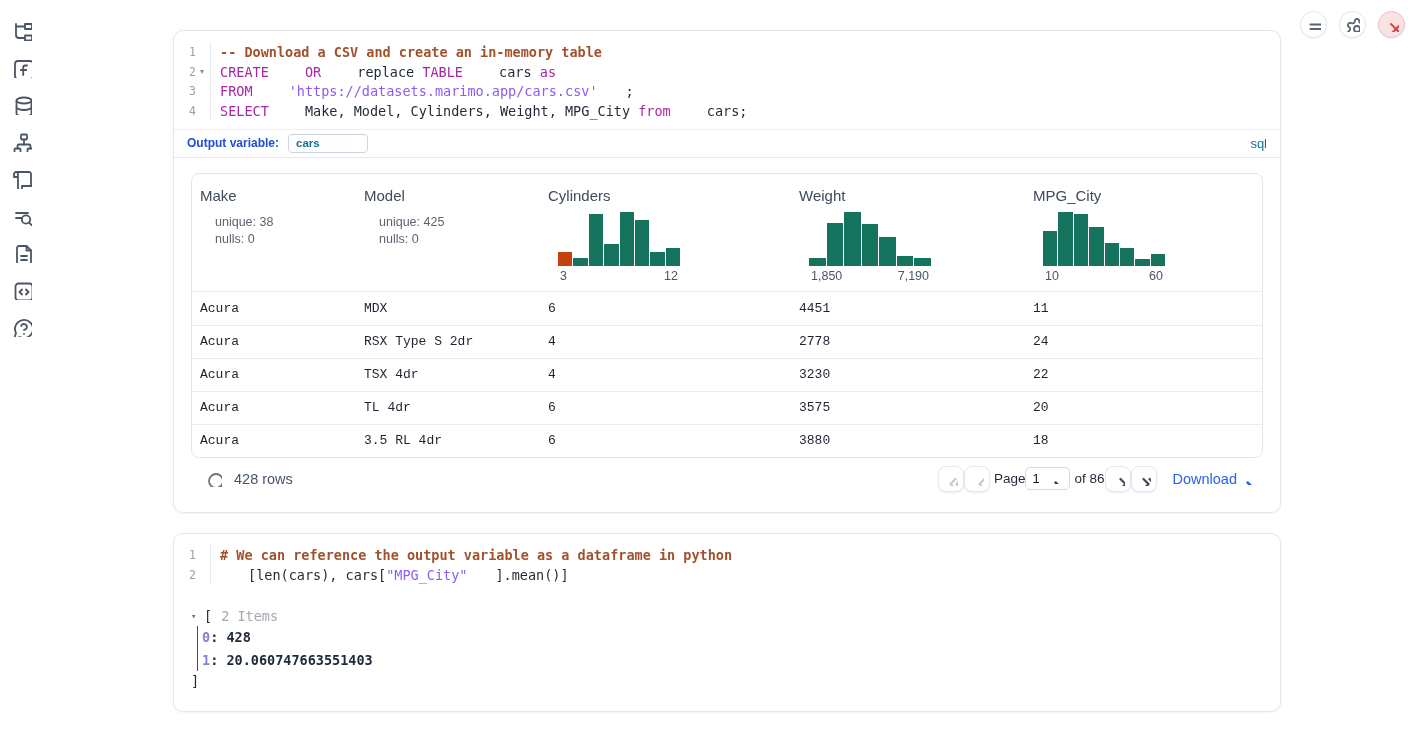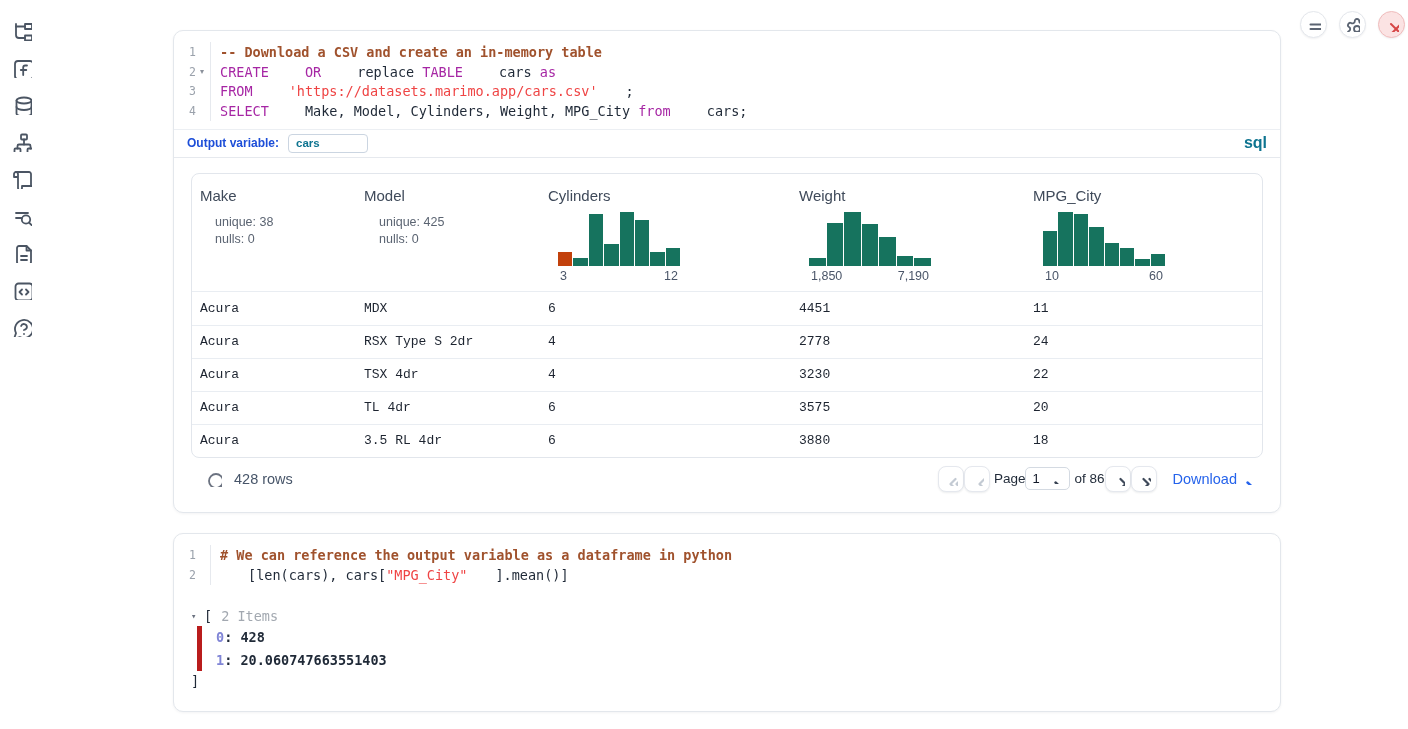--- a/index.html
+++ b/index.html
@@ -30,31 +30,31 @@
   .code-area { padding:11px 0 8px 0; }
   .code-line { display:flex; align-items:center; }
   .c1 .code-line { height:19.7px; }
   .c2 .code-line { height:20px; }
   .gut { display:flex; align-items:center; align-self:stretch; border-right:1px solid #e6e9ee;
     padding-right:2px; }
   .ln { width:22px; text-align:right; color:#9aa1ab; font:11.5px "DejaVu Sans Mono", monospace; }
   .fold { width:12px; text-align:center; color:#8b919b; font-size:8px; cursor:pointer; }
   .lc { padding-left:9px; font:13.5px "DejaVu Sans Mono", monospace; color:#1f2937; white-space:pre; }
   .tok-kw { color:#a626a4; }
-  .tok-str { color:#ef4444; }
+  .tok-str { color:#8b5cf6; }
   .tok-comment { color:#a0522d;font-weight:bold; }
   .tok-pl { color:#1f2937;padding-left:28px; }
 
   
   .cell-footer { height:29px; border-top:1px solid #eceff3; border-bottom:1px solid #e6e9ee;
     display:flex; align-items:center; padding:0 13px; }
   .ov-label { font-size:12px; font-weight:bold; color:#1d4ed8; }
   .ov-input { margin-left:9px; width:80px; height:19px; border:1px solid #cbd5e1; border-radius:4px;
     padding:0 7px; font-size:11.5px; font-weight:bold; color:#0e7490; outline:none; }
-  .lang-badge { margin-left:auto; font-size:16px; font-weight:bold; color:#0e7490; cursor:pointer; }
+  .lang-badge { margin-left:auto; font-size:13px; font-weight:normal; color:#0e7490; cursor:pointer; }
 
   
   .output-pad { padding:15px 17px 0 17px; }
   .table-box { border:1px solid #e2e6ec; border-radius:8px; overflow:hidden; }
   .tgrid { display:grid; grid-template-columns:164px 184px 251px 234px 1fr; }
   .thead { border-bottom:1px solid #e9edf2; }
   .th { padding:13px 8px 8px 8px; }
   .th-name { font-size:15px; color:#3f4a5a; cursor:pointer; }
   .th-stats { margin-top:10px; font-size:12.5px; color:#5b6472; line-height:17px;margin-left:15px; }
   .hist { margin-top:8px; width:122px; margin-left:10px; cursor:pointer; }
@@ -84,21 +84,21 @@
     cursor:pointer; }
   .page-select svg { width:11px; height:11px; color:#374151; }
   .download { margin-left:16px; display:flex; align-items:center; gap:4px; color:#2563eb;
     font-size:14.5px; cursor:pointer; }
   .download svg { width:12px; height:12px; }
   .tree { padding:15px 16px 0 17px; font:13.5px "DejaVu Sans Mono", monospace; }
   .tree-head { display:flex; align-items:center; }
   .tree-chevron { color:#6b7280; font-size:9px; width:13px; cursor:pointer; }
   .tree-bracket { color:#1f2937; }
   .tree-items-label { margin-left:9px; color:#a2a8b0; }
-  .tree-body { margin-left:6px; border-left:5px solid #b91c1c; padding-left:14px; margin-top:2px; }
+  .tree-body { margin-left:6px; border-left:1px solid #b91c1c; padding-left:4px; margin-top:2px; }
   .tree-row { line-height:22.5px; font-weight:600; color:#1f2937; }
   .tkey { color:#8085d6; }
   .tree-close { line-height:20px; color:#1f2937; }
 </style>
 </head>
 <body>
 
 <svg width="0" height="0" style="position:absolute">
   <defs>
     <g id="sym-file-tree" fill="none" stroke="currentColor" stroke-width="1.8" stroke-linecap="round" stroke-linejoin="round">

